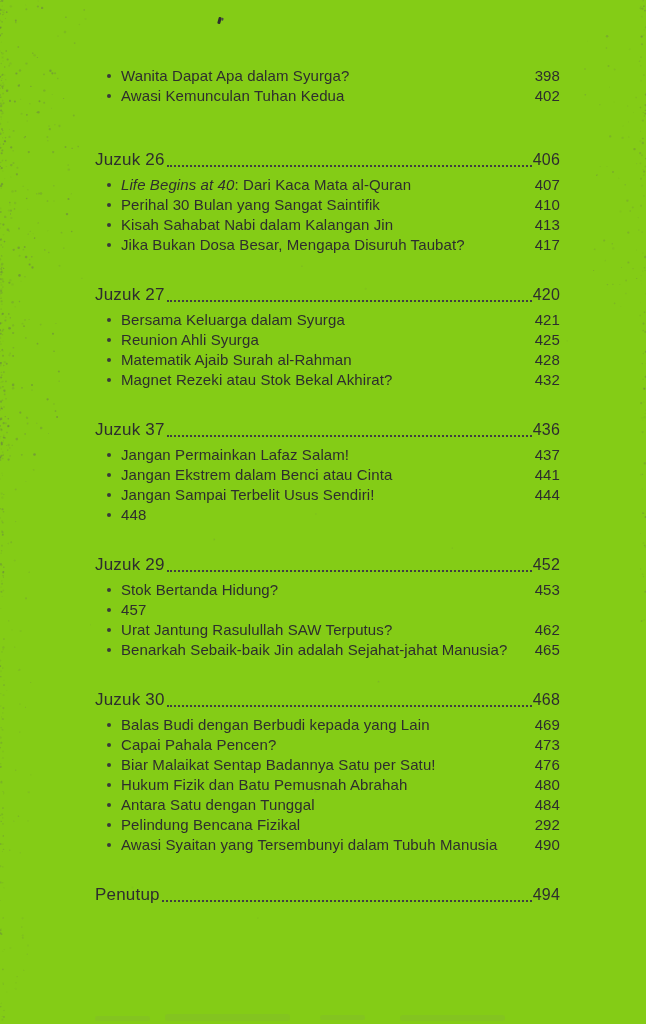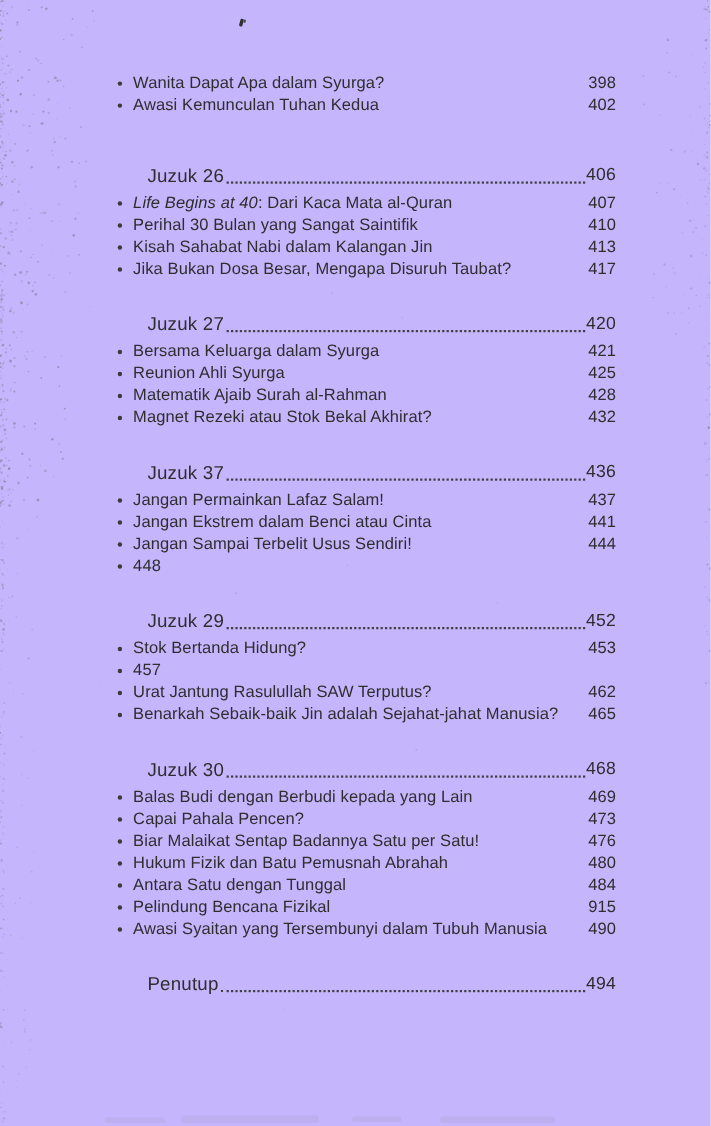--- a/index.html
+++ b/index.html
@@ -1,19 +1,19 @@
 <!DOCTYPE html>
 <html><head>
 <meta charset="utf-8">
 <style>
   * { margin:0; padding:0; box-sizing:border-box; }
   html,body { width:646px; height:1024px; background:#e8e8e8; }
   .page {
     position:relative; width:646px; height:1024px;
-    background:#c4b5fd; overflow:hidden;
+    background:#84cc16; overflow:hidden;
     font-family:"Liberation Sans", sans-serif;
     color:#2e2e2e;
   }
   .speckle-layer { position:absolute; left:0; top:0; width:646px; height:1024px; pointer-events:none; }
   .ink-speck {
     position:absolute; left:218px; top:17px; width:3px; height:7px;
     background:#2f2f2f; border-radius:1px; transform:rotate(15deg);
   }
   .ink-speck:after {
     content:""; position:absolute; left:3px; top:0; width:2px; height:3px;
@@ -22,21 +22,21 @@
   .smudge { position:absolute; background:rgba(125,125,125,0.10); border-radius:3px; }
 
   .toc { position:absolute; left:95px; top:66px; width:465px; }
 
   .toc-header {
     display:flex; align-items:flex-end;
     font-size:17px; line-height:23px; letter-spacing:0.2px;
     margin:28px 0 4px 0;
   }
   .toc-header.first { margin-top:42px; }
-  .header-title { flex:none;margin-left:39px; }
+  .header-title { flex:none; }
   .dots {
     flex:1; border-bottom:2px dotted #3f3f3f;
     margin:0 1px 4px 2px; min-width:10px;
   }
   .header-page { flex:none; font-size:16px; }
 
   .toc-item {
     display:flex; align-items:flex-end;
     font-size:15px; line-height:20px; letter-spacing:0.1px;
     padding-left:12px;
@@ -903,21 +903,21 @@
         <span class="item-page">480</span>
       </div>
       <div class="toc-item">
         <span class="bullet"></span>
         <div class="item-text"><span>Antara Satu dengan Tunggal</span></div>
         <span class="item-page">484</span>
       </div>
       <div class="toc-item">
         <span class="bullet"></span>
         <div class="item-text"><span>Pelindung Bencana Fizikal</span></div>
-        <span class="item-page">915</span>
+        <span class="item-page">292</span>
       </div>
       <div class="toc-item">
         <span class="bullet"></span>
         <div class="item-text"><span>Awasi Syaitan yang Tersembunyi dalam Tubuh Manusia</span></div>
         <span class="item-page">490</span>
       </div>
       <div class="toc-header">
         <span class="header-title">Penutup</span>
         <span class="dots"></span>
         <span class="header-page">494</span>

